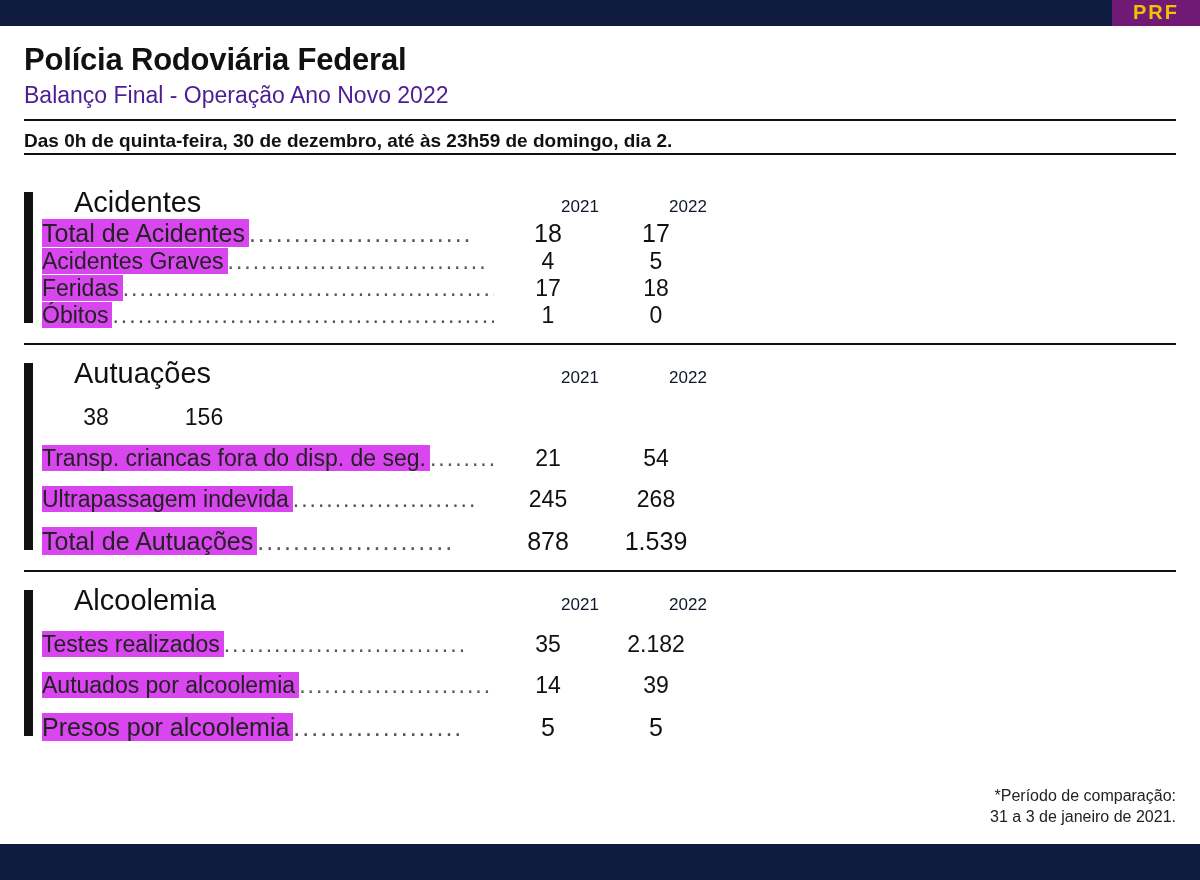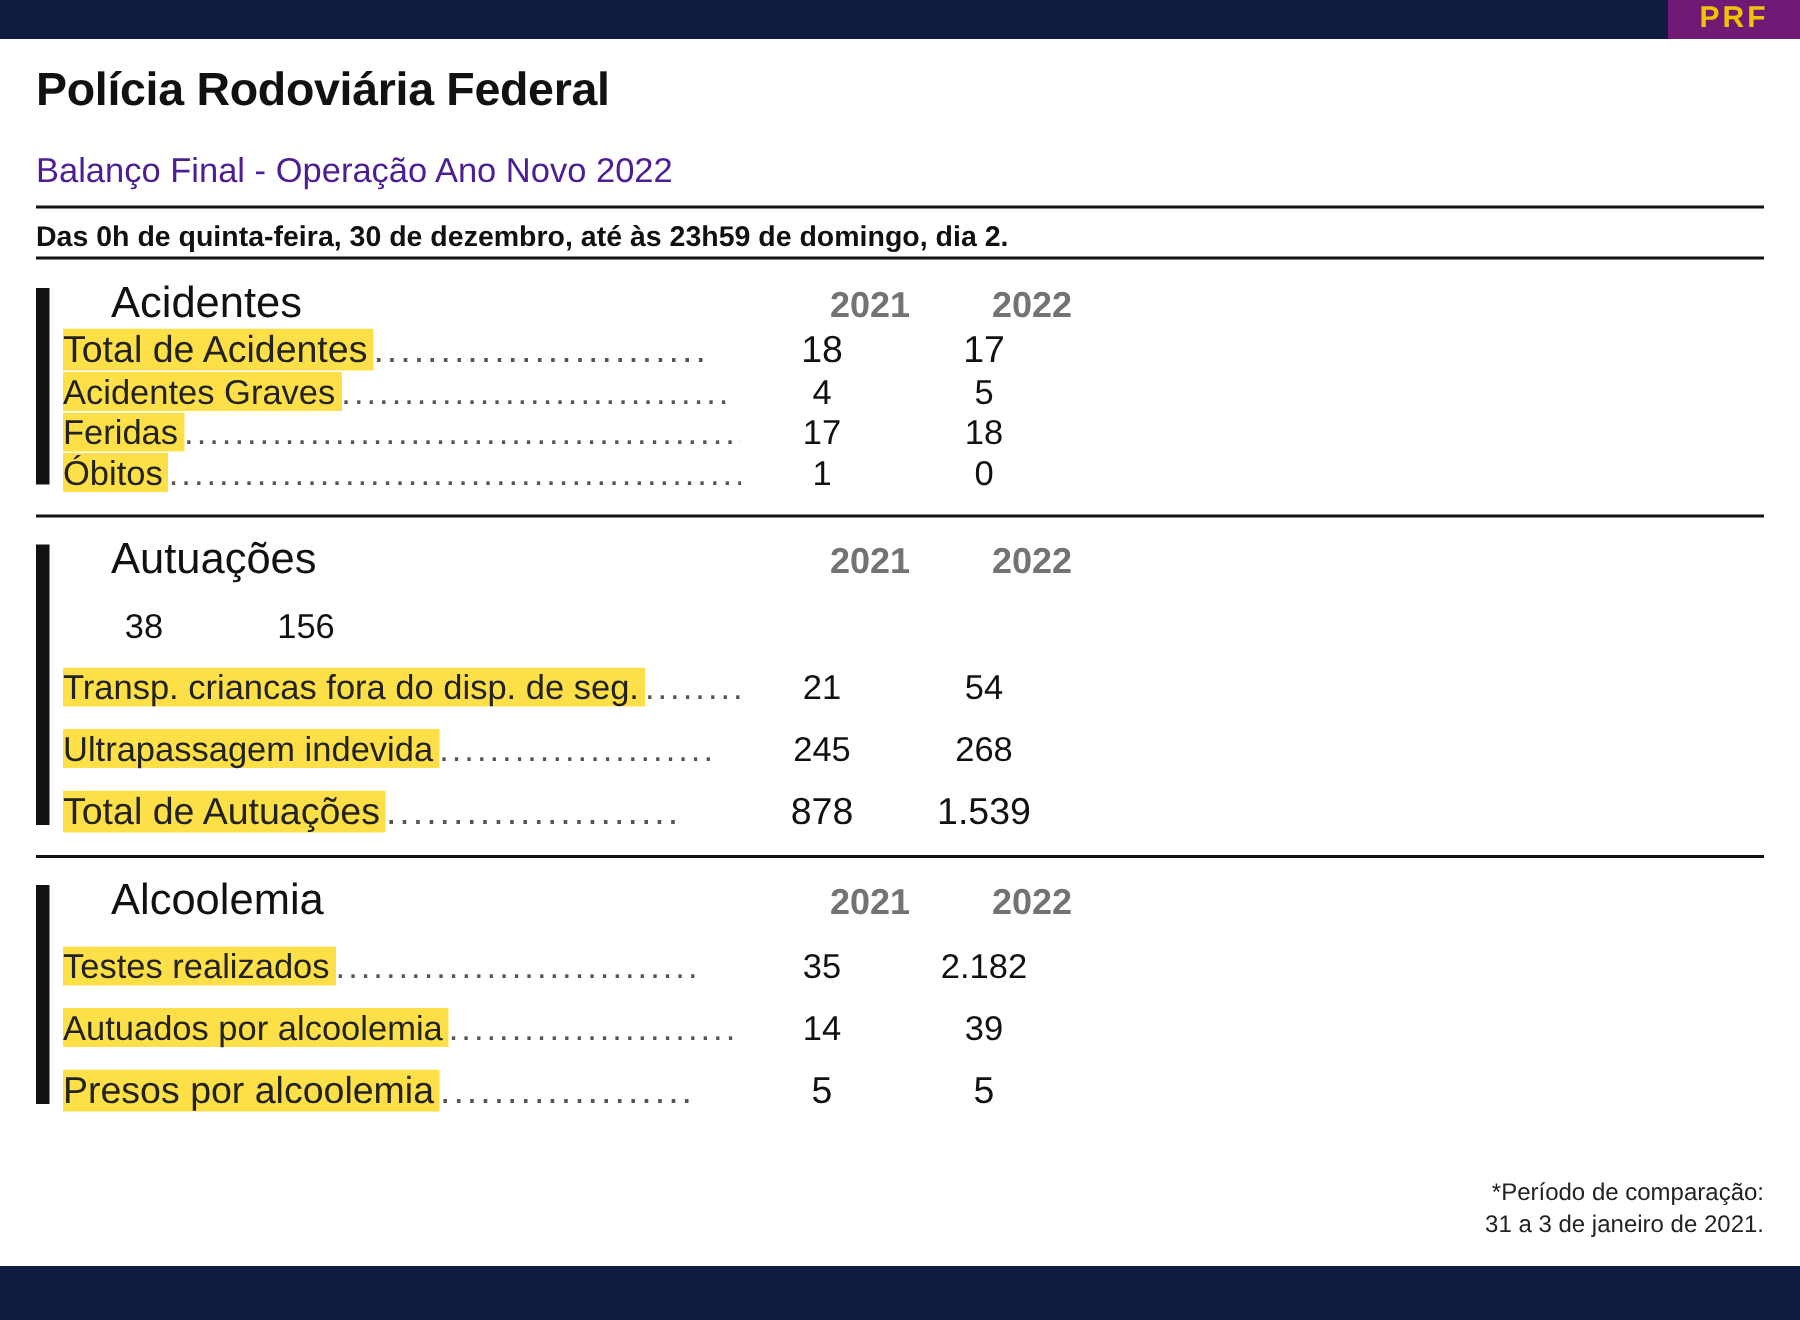--- a/index.html
+++ b/index.html
@@ -54,21 +54,21 @@
     top: 26px;
     left: 0;
     width: 1200px;
     padding: 16px 24px 0 24px;
   }
   .title {
     font-size: 31px;
     font-weight: bold;
     letter-spacing: -0.2px;
     color: #111;
-    margin: 0 0 22px 0;
+    margin: 0 0 4px 0;
   }
   .subtitle {
     font-size: 23px;
     font-weight: normal;
     color: #4c1d95;
     margin: 0 0 10px 0;
   }
   .rule {
     border: 0;
     border-top: 2px solid #111;
@@ -104,39 +104,39 @@
     display: flex;
     align-items: baseline;
     margin-left: 32px;
   }
   .sec-title {
     font-size: 29px;
     color: #111;
     width: 452px;
   }
   .col-year {
-    font-size: 24px;
-    font-weight: bold;
-    color: #737373;
+    font-size: 17px;
+    font-weight: normal;
+    color: #0f172a;
     width: 108px;
     text-align: center;
   }
 
   .row {
     display: flex;
     align-items: baseline;
   }
   .row .lbl {
     width: 452px;
     position: relative;
     overflow: hidden;
     white-space: nowrap;
     color: #222;
   }
-  .row .lbl .txt { background: #fde047; padding-right: 4px; }
+  .row .lbl .txt { background: #d946ef; padding-right: 4px; }
   .row .lbl .dots {
     letter-spacing: 2px;
     color: #555;
   }
   .row .val {
     width: 108px;
     text-align: center;
     color: #111;
   }
 

